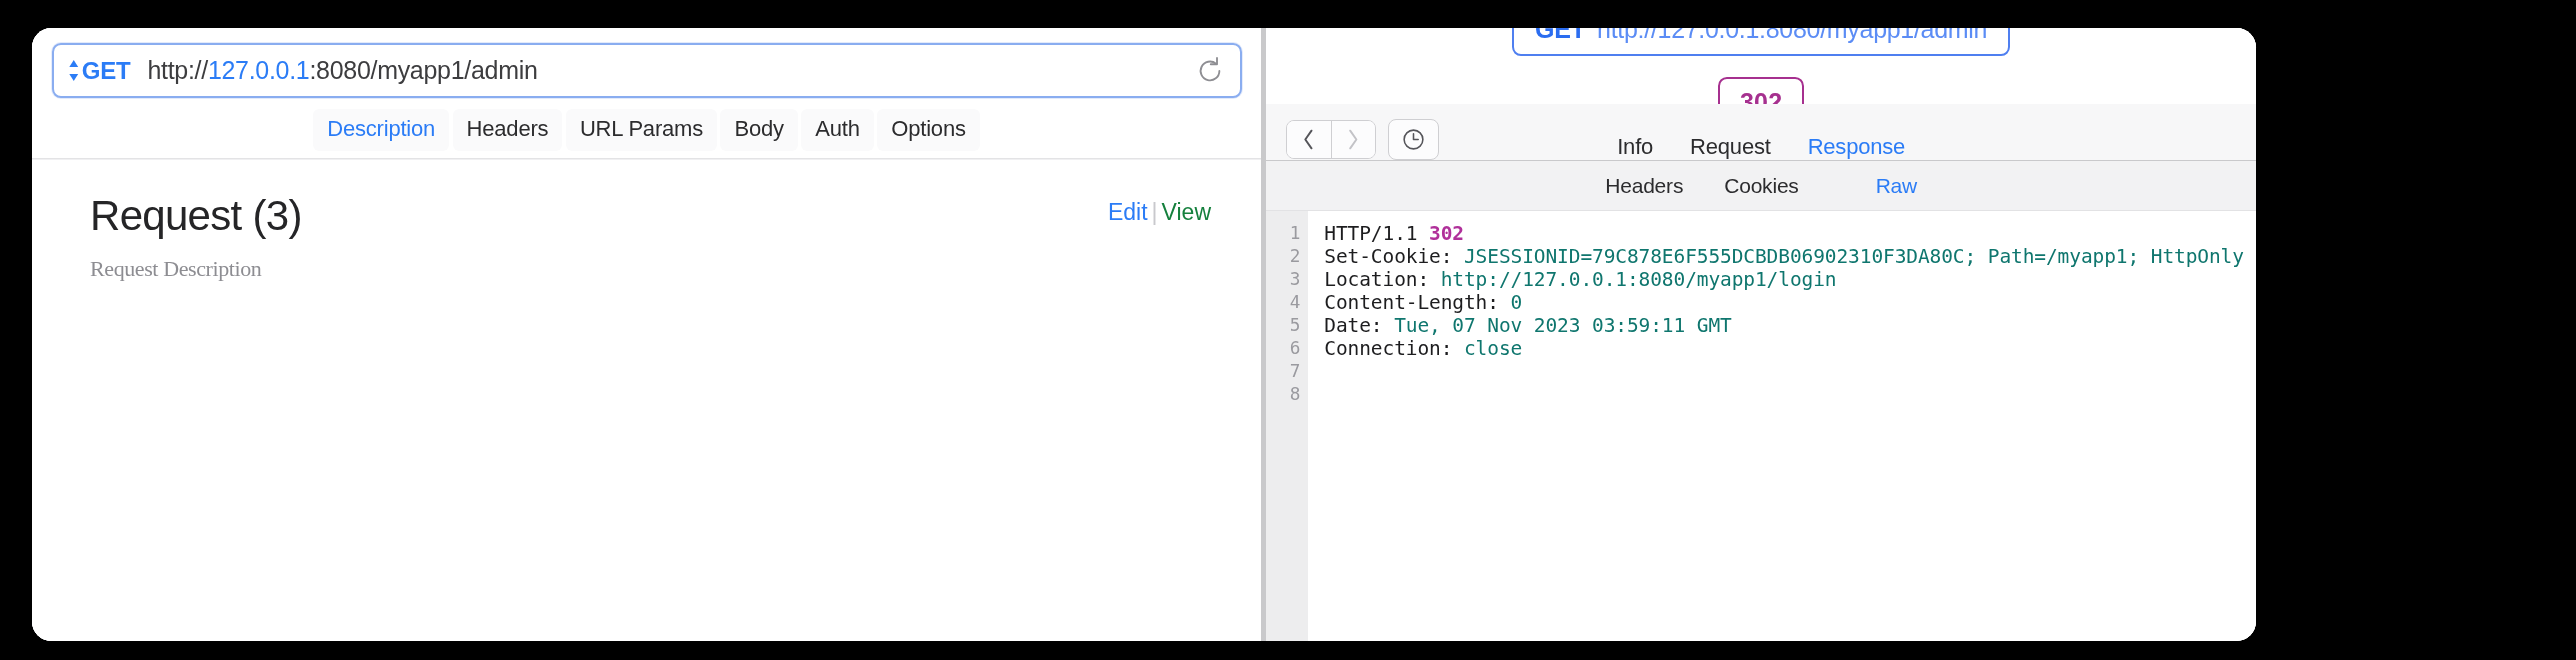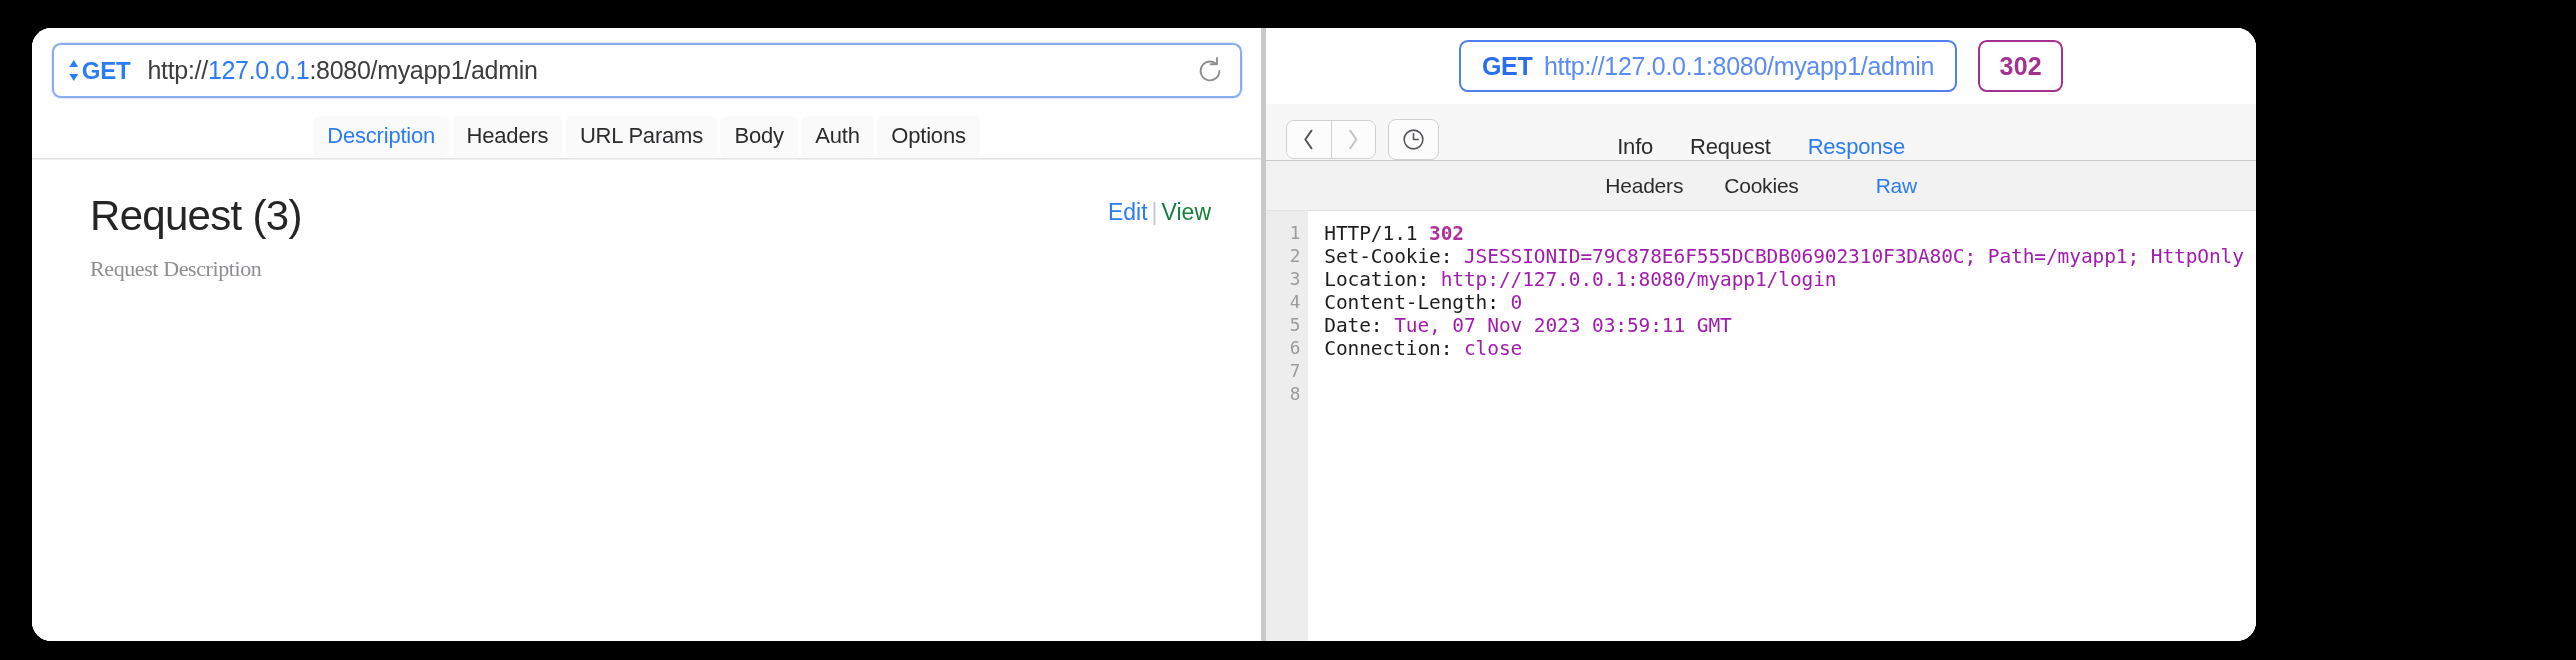--- a/index.html
+++ b/index.html
@@ -96,21 +96,21 @@
     align-items: center;
     justify-content: center;
     cursor: pointer;
     border-radius: 5.3px;
   }
 
   
   #left-tabs {
     height: 55px;
     display: flex;
-    align-items: flex-end;
+    align-items: flex-start;
     justify-content: center;
     gap: 3.5px;
     padding-top: 5.3px;
     background: #ffffff;
     border-bottom: 1.8px solid #e3e3e5;
   }
 
   .ltab {
     font-size: 22px;
     color: #2c2c2e;
@@ -191,20 +191,21 @@
     position: relative;
   }
 
   #resp-url-row {
     height: 76px;
     display: flex;
     align-items: center;
     justify-content: center;
     gap: 21px;
     background: #ffffff;
+    flex-direction: column;
   }
 
   #resp-url-badge {
     border: 2.7px solid #4f7ff0;
     border-radius: 8.9px;
     padding: 9.7px 21px;
     font-size: 25px;
     color: #5b8cf5;
     white-space: nowrap;
     letter-spacing: -0.3px;
@@ -335,21 +336,21 @@
   }
   .codeline {
     font-family: "DejaVu Sans Mono", monospace;
     font-size: 19.5px;
     line-height: 23px;
     color: #1d1d1f;
     white-space: pre;
     letter-spacing: -0.1px;
     min-height: 23px;
   }
-  .v-blue   { color: #a21caf; }
+  .v-blue   { color: #0f766e; }
   .v-purple { color: #b0309a; font-weight: bold; }
 </style>
 </head>
 <body>
 
 <div id="app-window">
 
   <div id="left-panel">
 
     <div id="left-gutter-line"></div>

